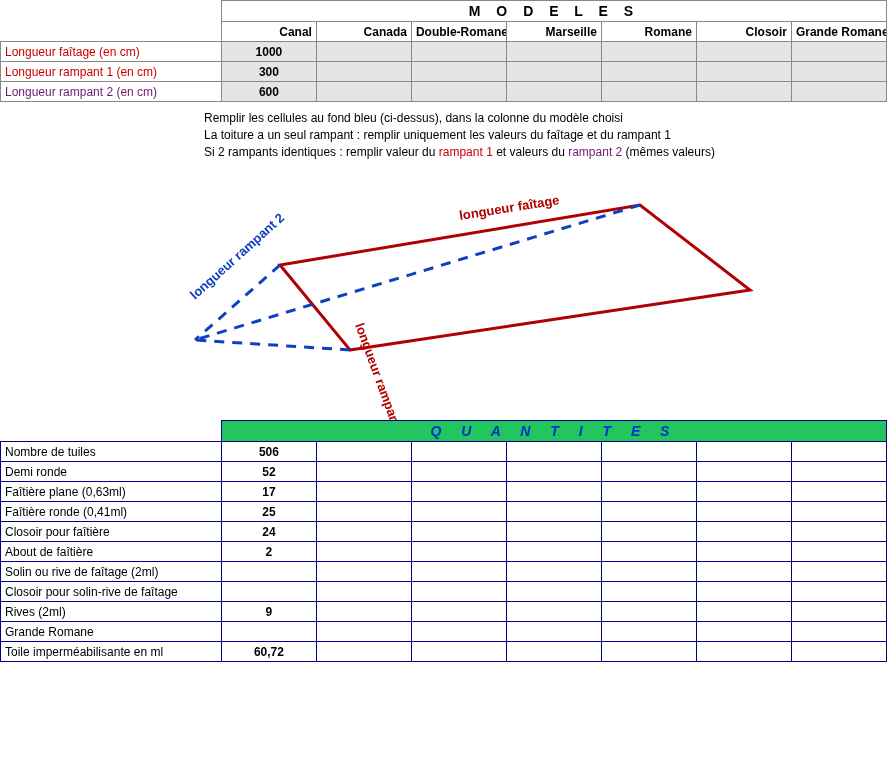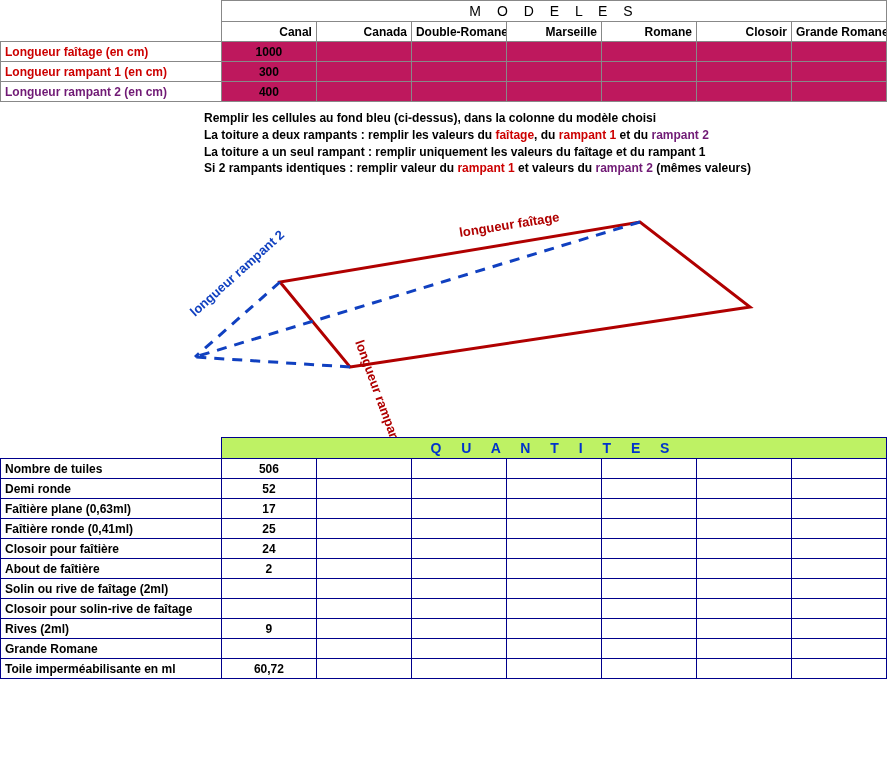--- a/index.html
+++ b/index.html
@@ -21,46 +21,46 @@
     padding: 2px 4px;
     height: 20px;
     overflow: hidden;
     white-space: nowrap;
     text-overflow: clip;
   }
   .label-col { width: 200px; }
   .data-col { width: 86px; }
   .header-span {
     text-align: center;
-    font-weight: normal;
+    font-weight: bold;
     letter-spacing: 6px;
     font-size: 14px;
   }
   .model-head {
     text-align: right;
     font-weight: bold;
   }
-  .row-label { font-weight: bold; margin-top: 48px; }
+  .row-label { font-weight: normal; margin-top: 48px; }
   .red { color: #cc0000; }
   .blue { color: #701a75; }
-  .lightblue-bg { background: #be185d; }
+  .lightblue-bg { background: #e5e5e5; }
   .val-bold { font-weight: bold; text-align: center; }
-  .yellow-bg { background: #bef264; }
+  .yellow-bg { background: #22c55e; font-style: italic; }
   .quant-header {
     color: #0033cc;
     font-weight: bold;
     letter-spacing: 8px;
     text-align: center;
     font-size: 14px;
   }
   .qtable td { border: 1px solid #00008b; }
   .instructions {
     margin-left: 200px;
     padding: 8px 16px 0 4px;
-    font-weight: bold;
+    font-weight: normal;
     font-size: 12px;
     line-height: 1.4;
   }
   .diagram-box {
     width: 887px;
     height: 260px;
     position: relative;
   }
   .noborder { border: none; }
   .noborder-lr { border-left: none; border-right: none; border-top: none; }
@@ -109,36 +109,33 @@
     <td class="lightblue-bg val-bold">300</td>
     <td class="lightblue-bg val-bold"></td>
     <td class="lightblue-bg val-bold"></td>
     <td class="lightblue-bg val-bold"></td>
     <td class="lightblue-bg val-bold"></td>
     <td class="lightblue-bg val-bold"></td>
     <td class="lightblue-bg val-bold"></td>
   </tr>
   <tr>
     <td class="row-label blue">Longueur rampant 2 (en cm)</td>
-    <td class="lightblue-bg val-bold">400</td>
+    <td class="lightblue-bg val-bold">600</td>
     <td class="lightblue-bg val-bold"></td>
     <td class="lightblue-bg val-bold"></td>
     <td class="lightblue-bg val-bold"></td>
     <td class="lightblue-bg val-bold"></td>
     <td class="lightblue-bg val-bold"></td>
     <td class="lightblue-bg val-bold"></td>
   </tr>
 </tbody>
   </table>
 
 <div class="instructions">
   <div>Remplir les cellules au fond bleu (ci-dessus), dans la colonne du modèle choisi</div>
-  <div>
-    <span>La toiture a deux rampants :  remplir les valeurs du </span><span class="red">faîtage</span><span>, du </span><span class="red">rampant 1</span><span> et du </span><span class="blue">rampant 2</span>
-  </div>
   <div>La toiture a un seul rampant :  remplir uniquement les valeurs du faîtage et du rampant 1</div>
   <div>
     <span>Si 2 rampants identiques :  remplir valeur du </span><span class="red">rampant 1</span><span> et valeurs du </span><span class="blue">rampant 2</span><span> (mêmes valeurs)</span>
   </div>
 </div>
 
 <div class="diagram-box">
   <svg width="887" height="260" viewBox="0 0 887 260">
 
     <polygon points="350,190 750,130 640,45 280,105" fill="none" stroke="#b00000" stroke-width="3"></polygon>

